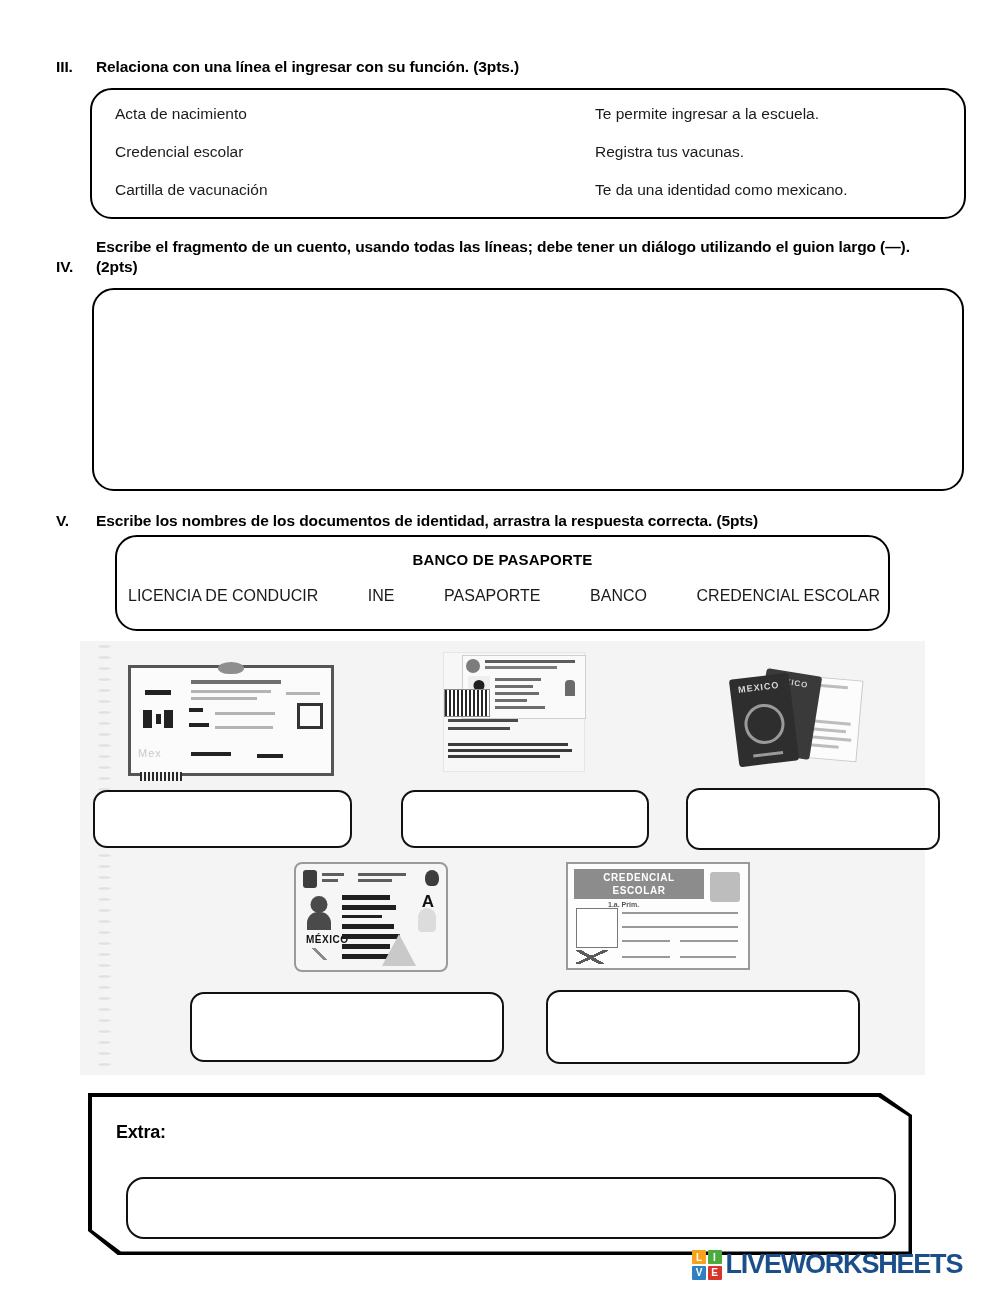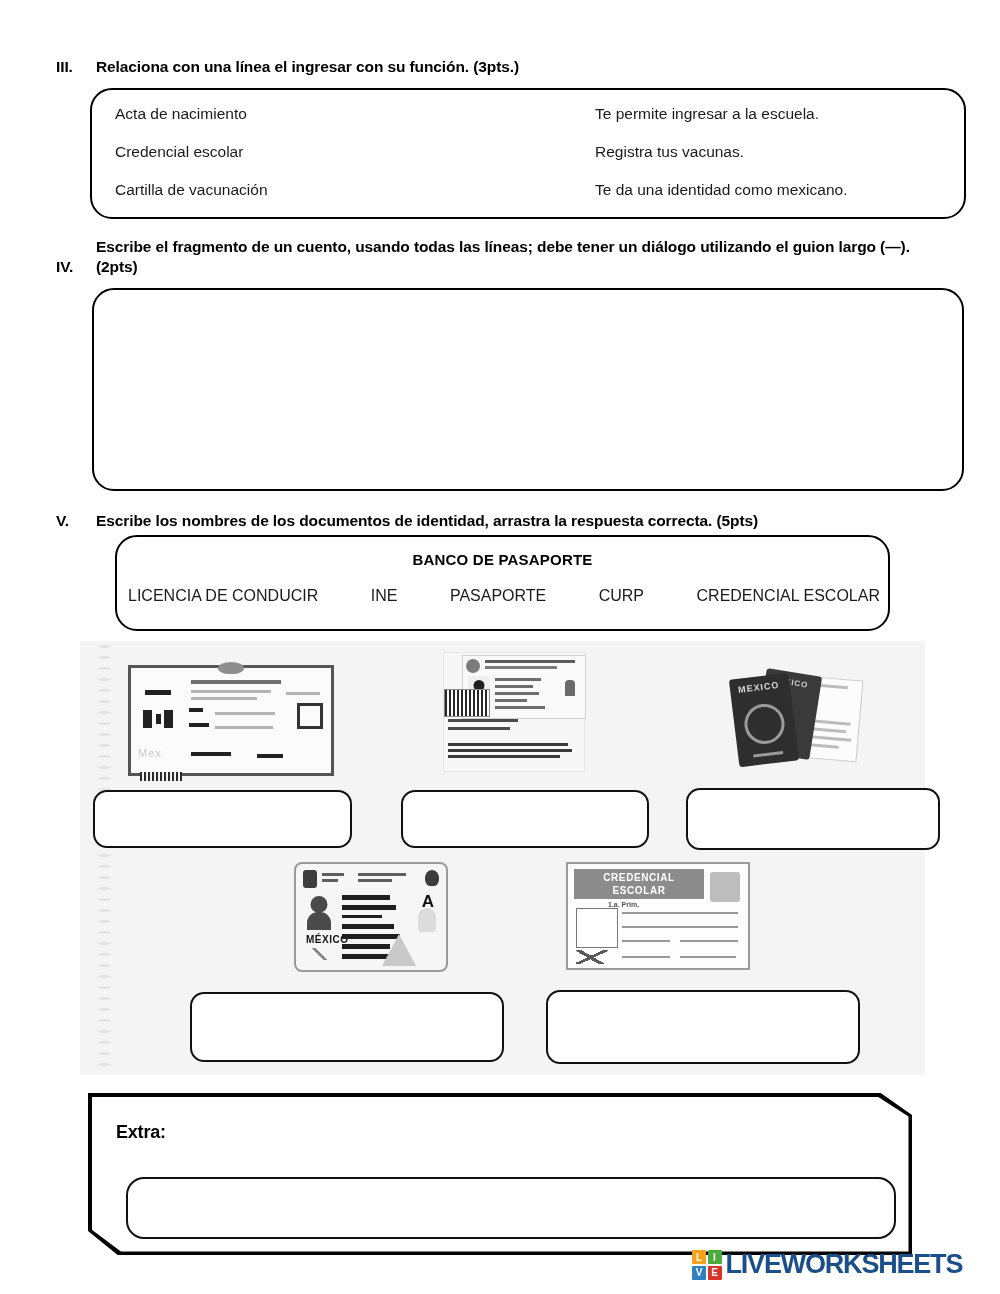--- a/index.html
+++ b/index.html
@@ -400,21 +400,21 @@
     <span class="sec-num">V.</span>
     <span class="sec-text">Escribe los nombres de los documentos de identidad, arrastra la respuesta correcta. (5pts)</span>
   </div>
 
   <div class="rbox" id="bank-box"></div>
   <div id="bank-title">BANCO DE PASAPORTE</div>
   <div id="bank-words">
     <span>LICENCIA DE CONDUCIR</span>
     <span>INE</span>
     <span>PASAPORTE</span>
-    <span>CURP</span>
+    <span>BANCO</span>
     <span>CREDENCIAL ESCOLAR</span>
   </div>
 
   <div id="doc-panel">
     <div id="spiral">
         <span class="spiral-ring" style="top: 4px;"></span>
         <span class="spiral-ring" style="top: 15px;"></span>
         <span class="spiral-ring" style="top: 26px;"></span>
         <span class="spiral-ring" style="top: 37px;"></span>
         <span class="spiral-ring" style="top: 48px;"></span>

